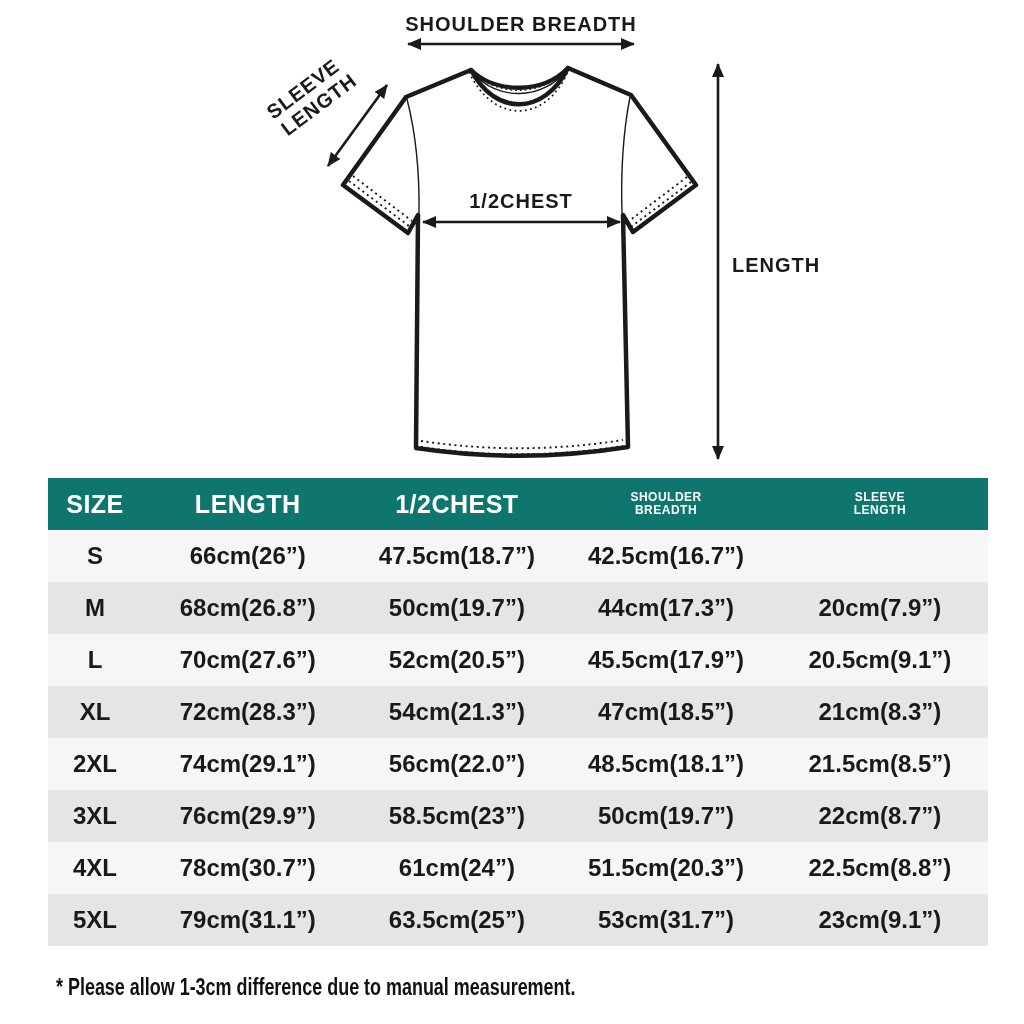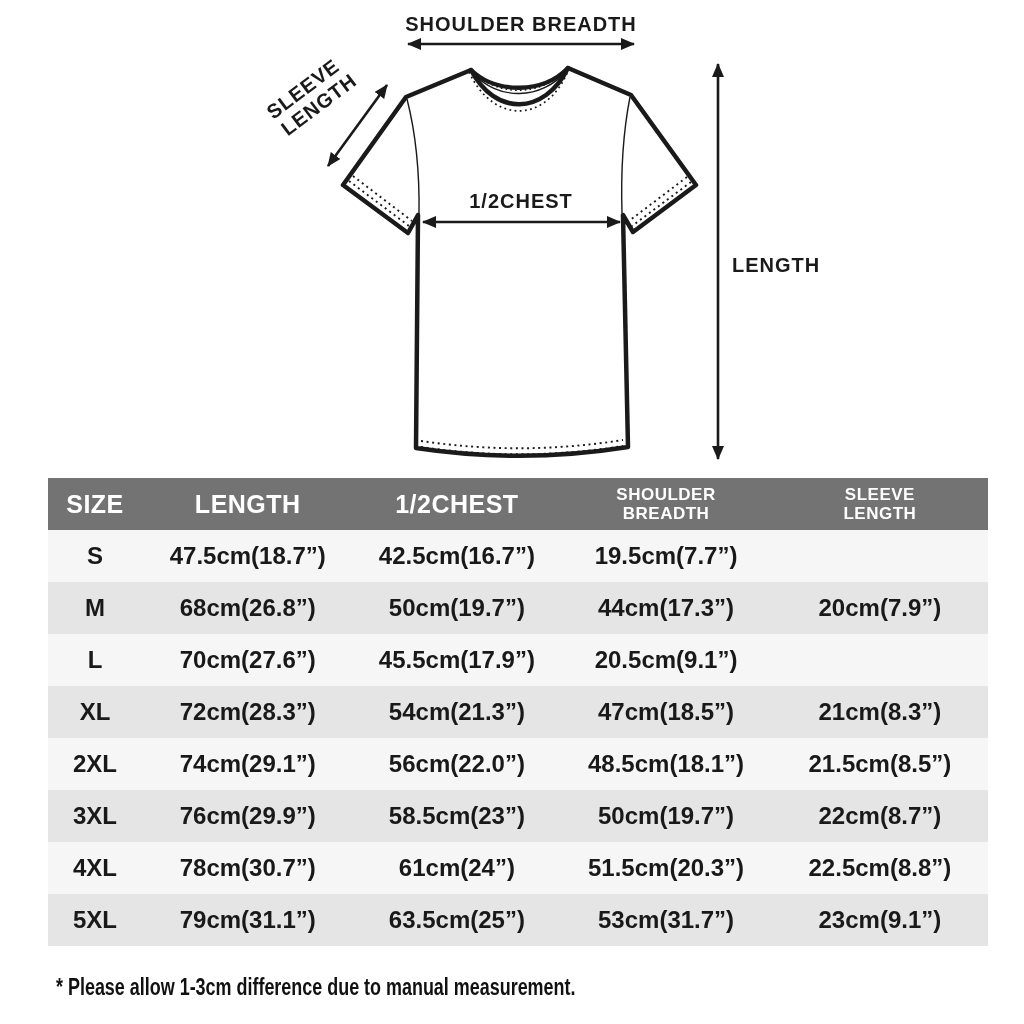--- a/index.html
+++ b/index.html
@@ -14,26 +14,26 @@
     font-weight:bold;fill:#1a1a1a;
   }
   .dim-label{font-size:20px;letter-spacing:1px;}
   
   .size-table{position:absolute;left:40px;top:478px;width:940px;}
   .thead,.tr{
     display:grid;
     grid-template-columns:10% 22.5% 22% 22.5% 23%;
     height:52px;align-items:center;
   }
-  .thead{background:#737373;}
+  .thead{background:#0f766e;}
   .th{
     text-align:center;color:#ffffff;font-weight:bold;font-size:25px;
     letter-spacing:0.5px;line-height:1;
   }
-  .th.two{font-size:17px;line-height:1.12;display:flex;flex-direction:column;justify-content:center;}
+  .th.two{font-size:12px;line-height:1.12;display:flex;flex-direction:column;justify-content:center;}
   .tr:nth-child(even){background:#f6f6f6;}
   .tr:nth-child(odd){background:#e5e5e5;}
   .td{
     text-align:center;font-weight:bold;font-size:24px;color:#191919;
     white-space:nowrap;
   }
   
   .footnote{
     position:absolute;left:48px;top:974px;
     font-weight:bold;font-size:23px;color:#111;
@@ -106,34 +106,35 @@
         <span>BREADTH</span>
       </div>
       <div class="th two">
         <span>SLEEVE</span>
         <span>LENGTH</span>
       </div>
     </div>
 
     <div class="tr">
       <div class="td">S</div>
+      <div class="td">66cm(26”)</div>
       <div class="td">47.5cm(18.7”)</div>
       <div class="td">42.5cm(16.7”)</div>
-      <div class="td">19.5cm(7.7”)</div>
     </div>
     <div class="tr">
       <div class="td">M</div>
       <div class="td">68cm(26.8”)</div>
       <div class="td">50cm(19.7”)</div>
       <div class="td">44cm(17.3”)</div>
       <div class="td">20cm(7.9”)</div>
     </div>
     <div class="tr">
       <div class="td">L</div>
       <div class="td">70cm(27.6”)</div>
+      <div class="td">52cm(20.5”)</div>
       <div class="td">45.5cm(17.9”)</div>
       <div class="td">20.5cm(9.1”)</div>
     </div>
     <div class="tr">
       <div class="td">XL</div>
       <div class="td">72cm(28.3”)</div>
       <div class="td">54cm(21.3”)</div>
       <div class="td">47cm(18.5”)</div>
       <div class="td">21cm(8.3”)</div>
     </div>

